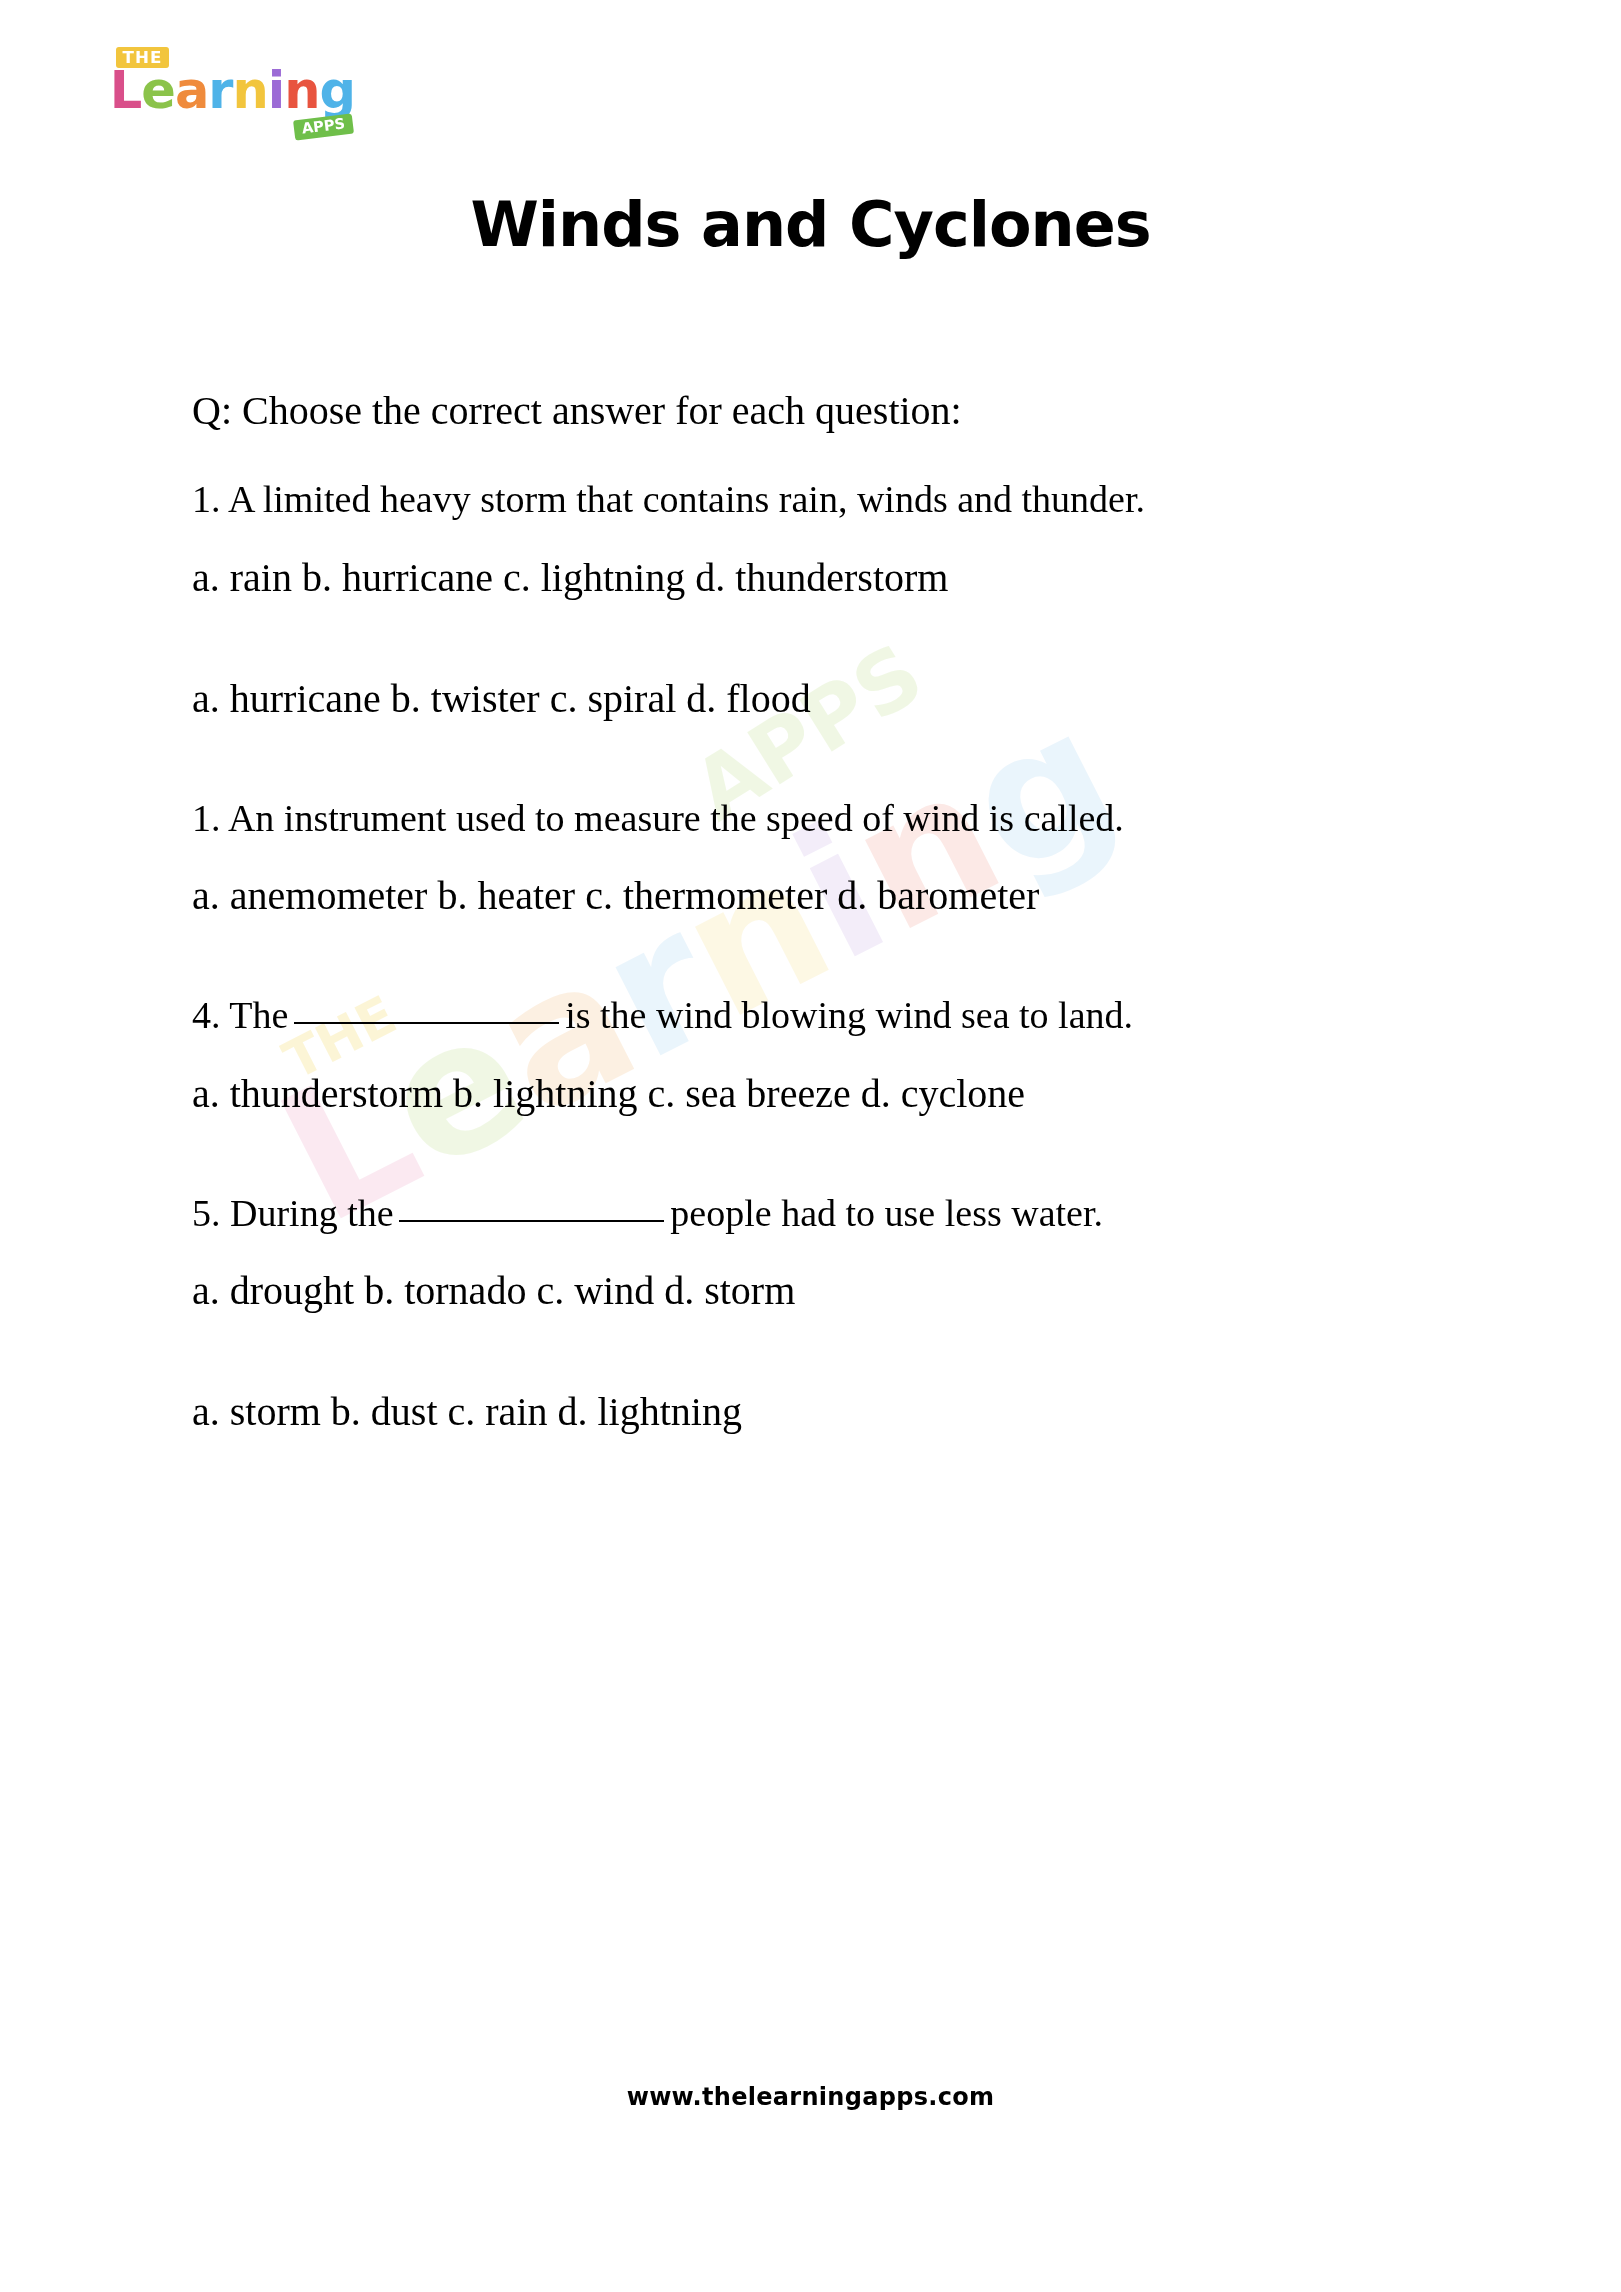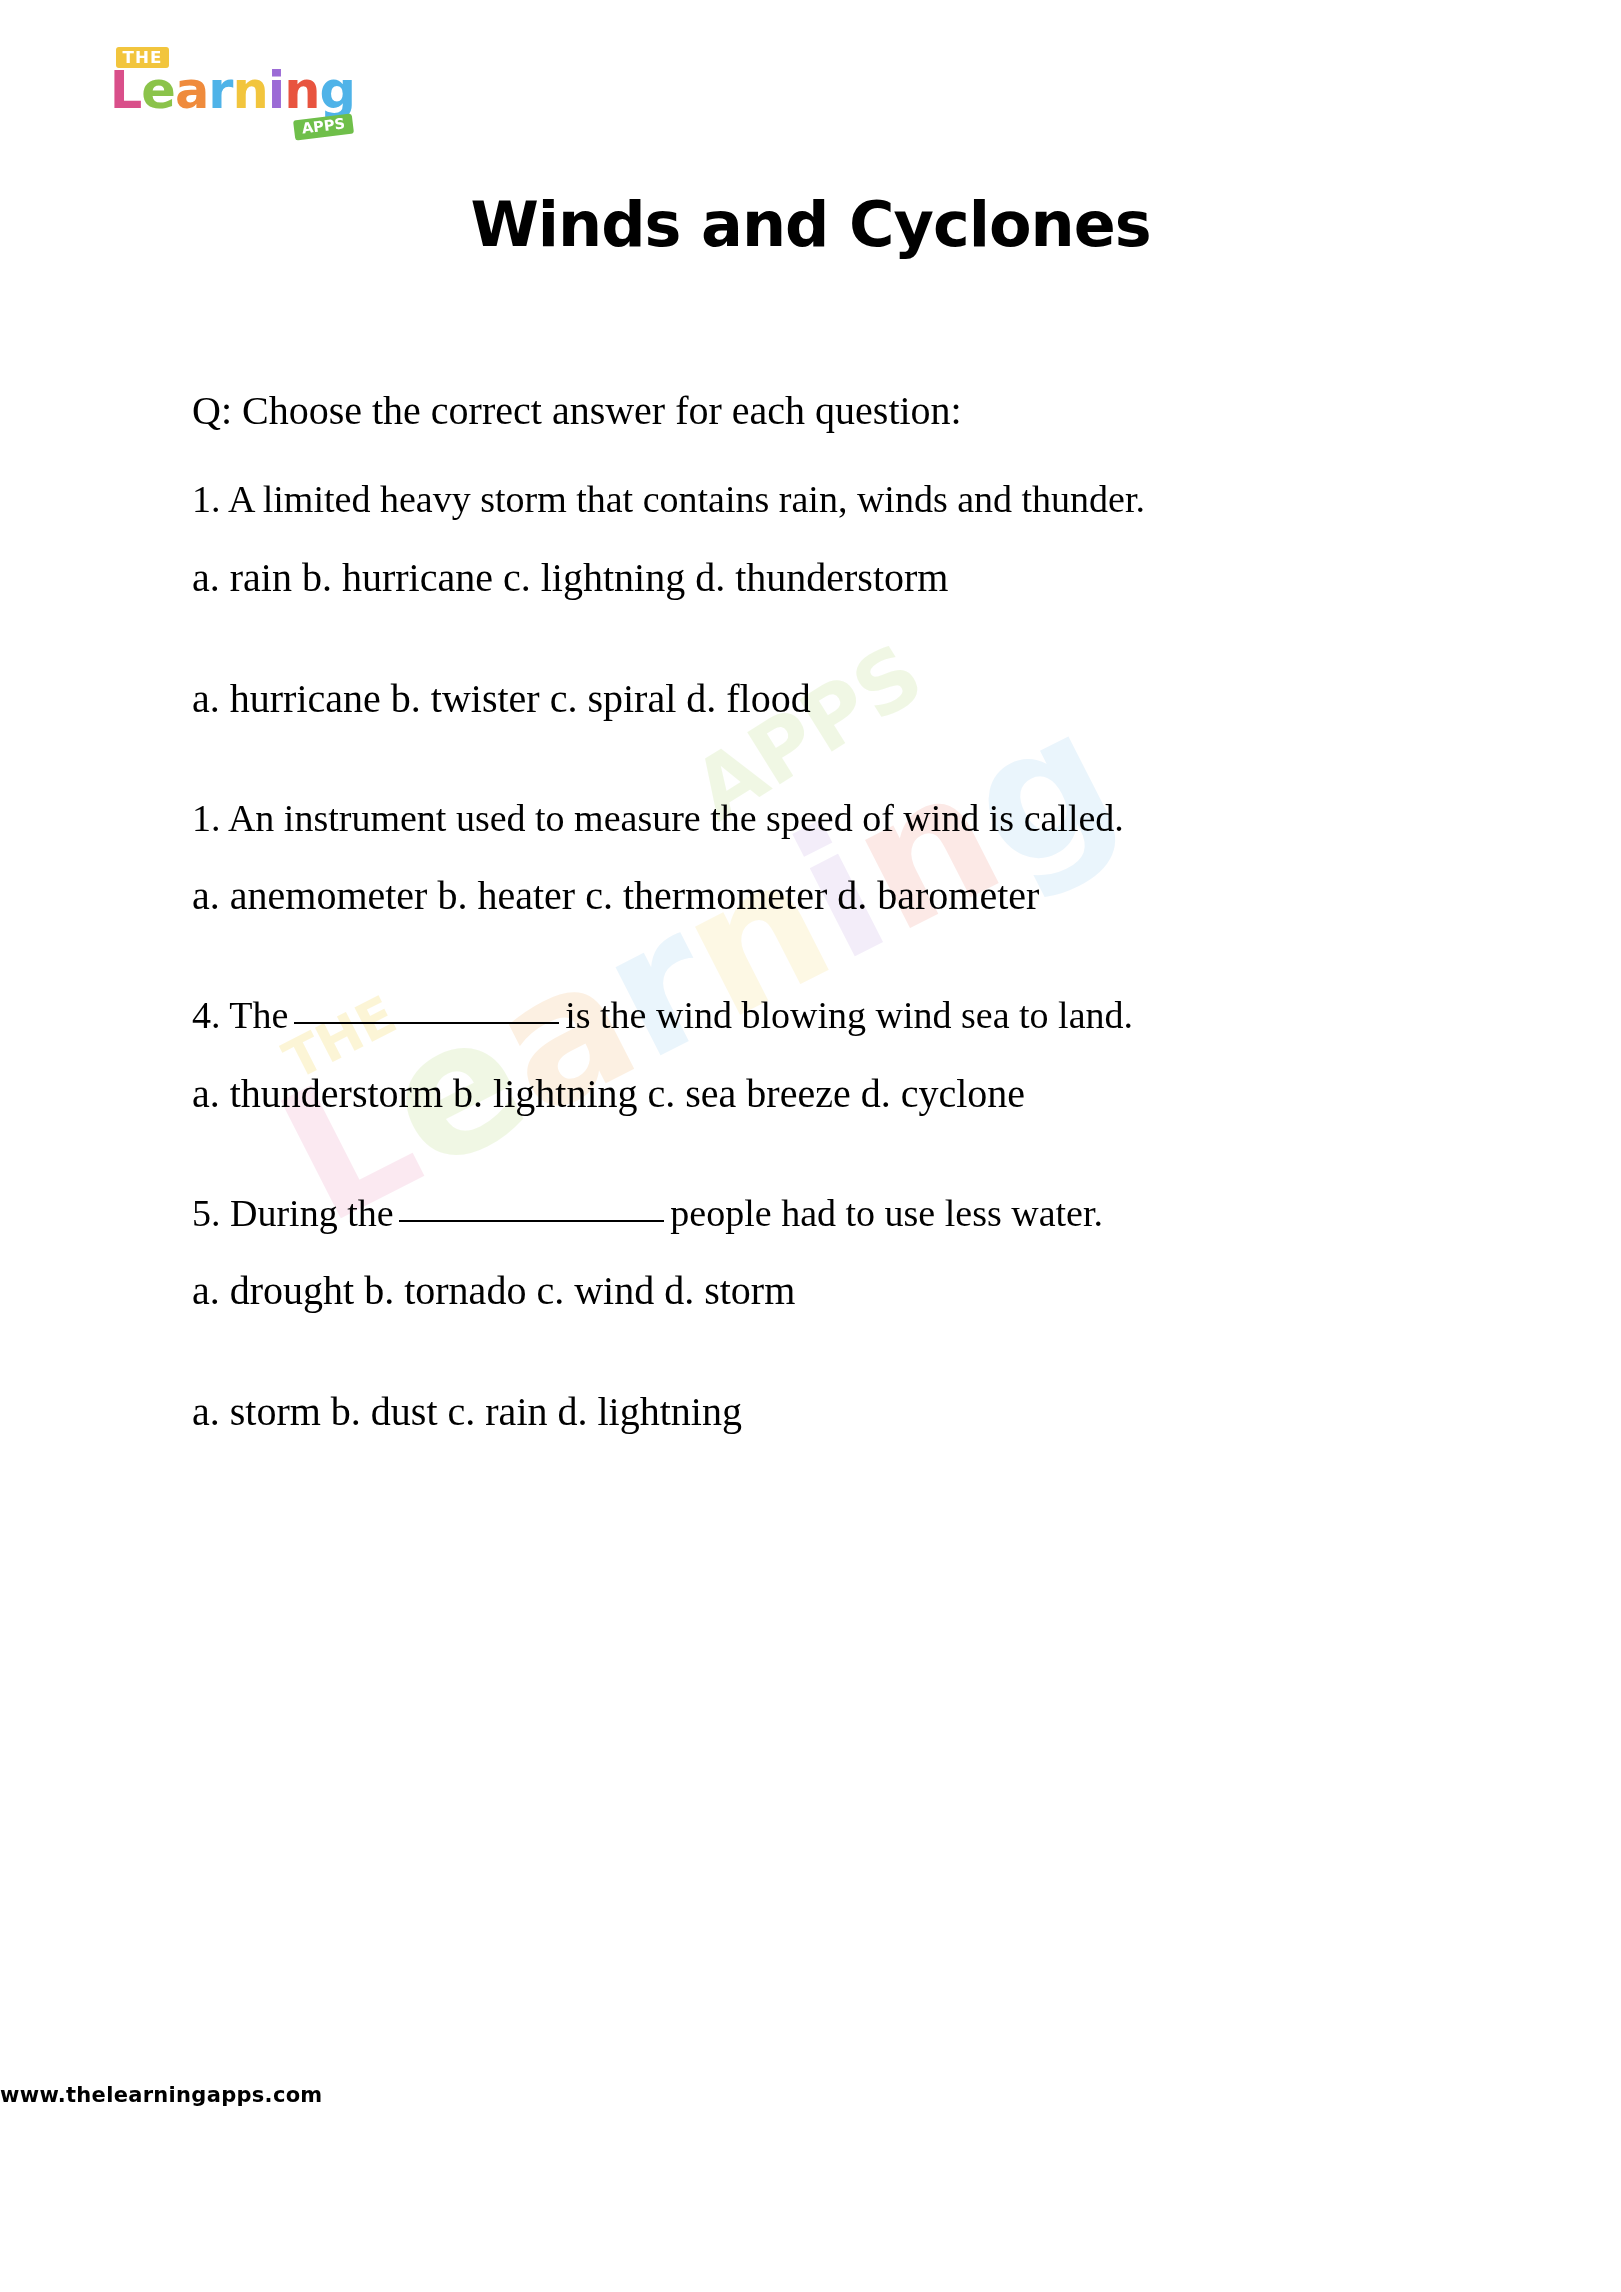--- a/index.html
+++ b/index.html
@@ -179,23 +179,24 @@
     margin: 0 5.9px;
   }
   .blank.short { width: 245px; }
 
   
   .footer {
     position: absolute;
     left: 0;
     right: 0;
     top: 2083px;
-    font-family: "DejaVu Sans", sans-serif;
-    font-weight: bold;
-    font-size: 21px;
+    text-align: center;
+    font-family: "DejaVu Sans", sans-serif;
+    font-weight: bold;
+    font-size: 24px;
     letter-spacing: 0.3px;
     color: #000000;
   }
 </style>
 </head>
 <body>
 
 <div class="logo">
   <div class="logo-the">THE</div>
   <div class="logo-learning"><span class="l1">L</span><span class="l2">e</span><span class="l3">a</span><span class="l4">r</span><span class="l5">n</span><span class="l6">i</span><span class="l7">n</span><span class="l8">g</span></div>

